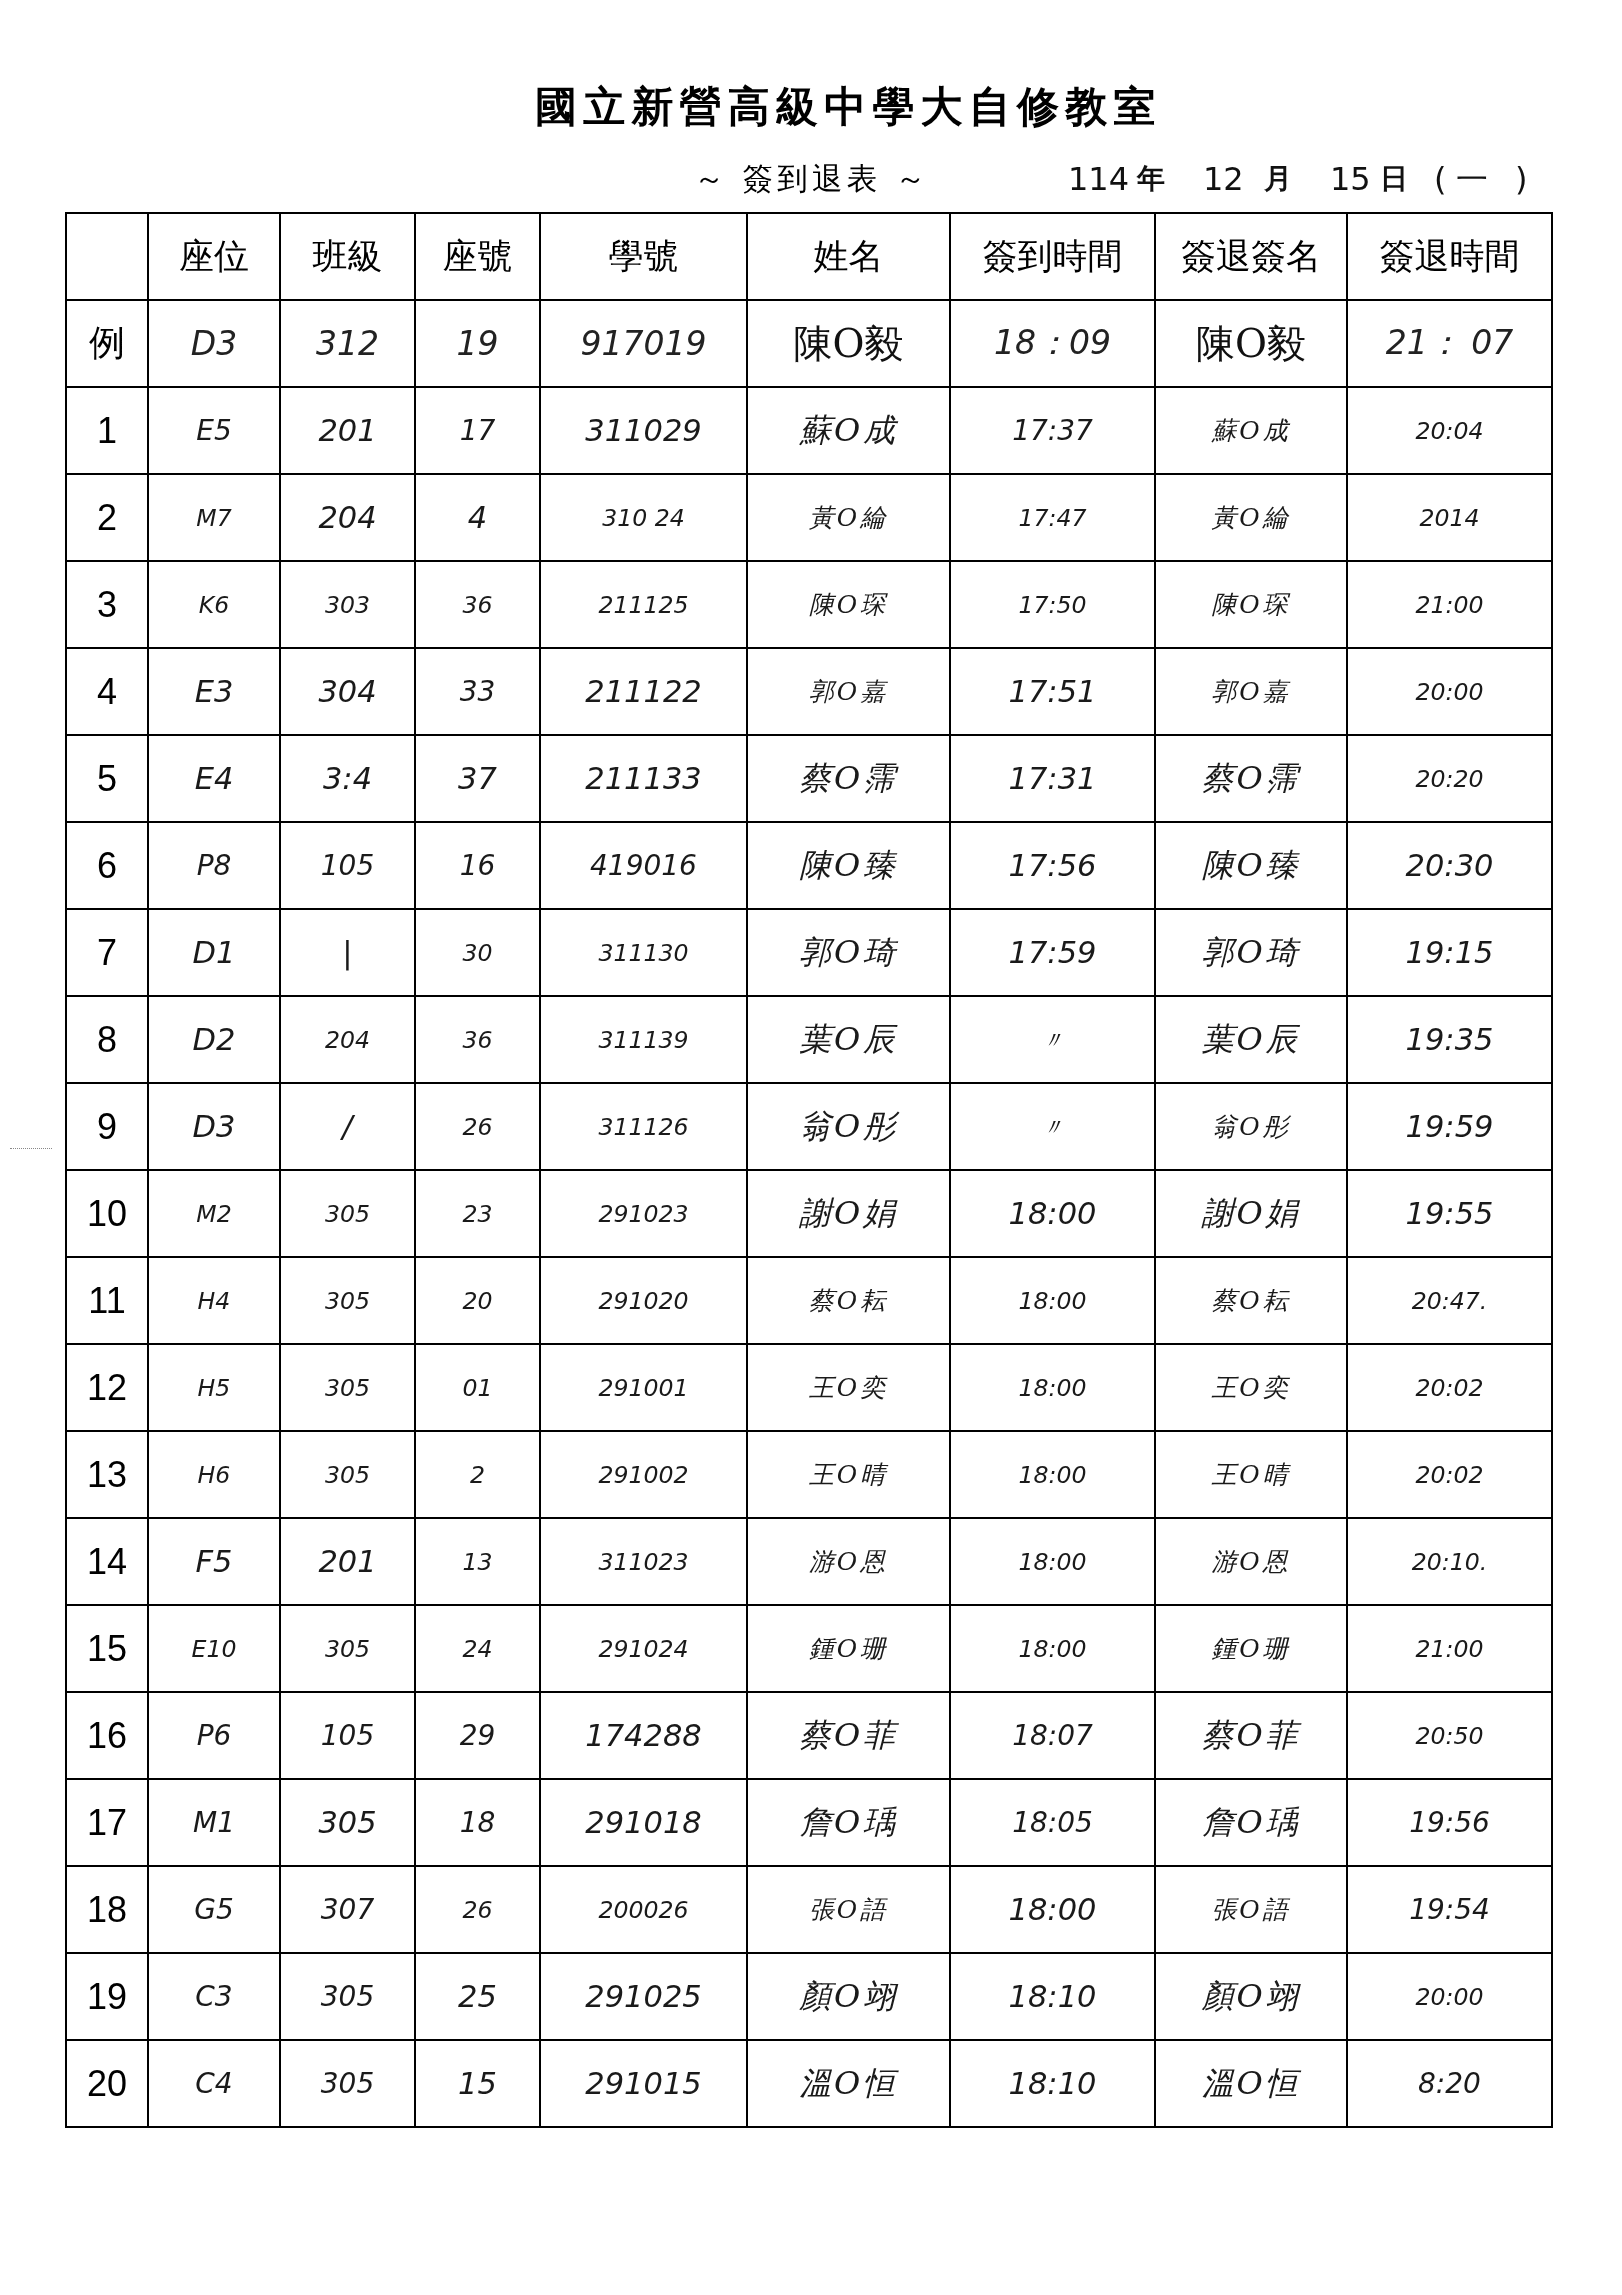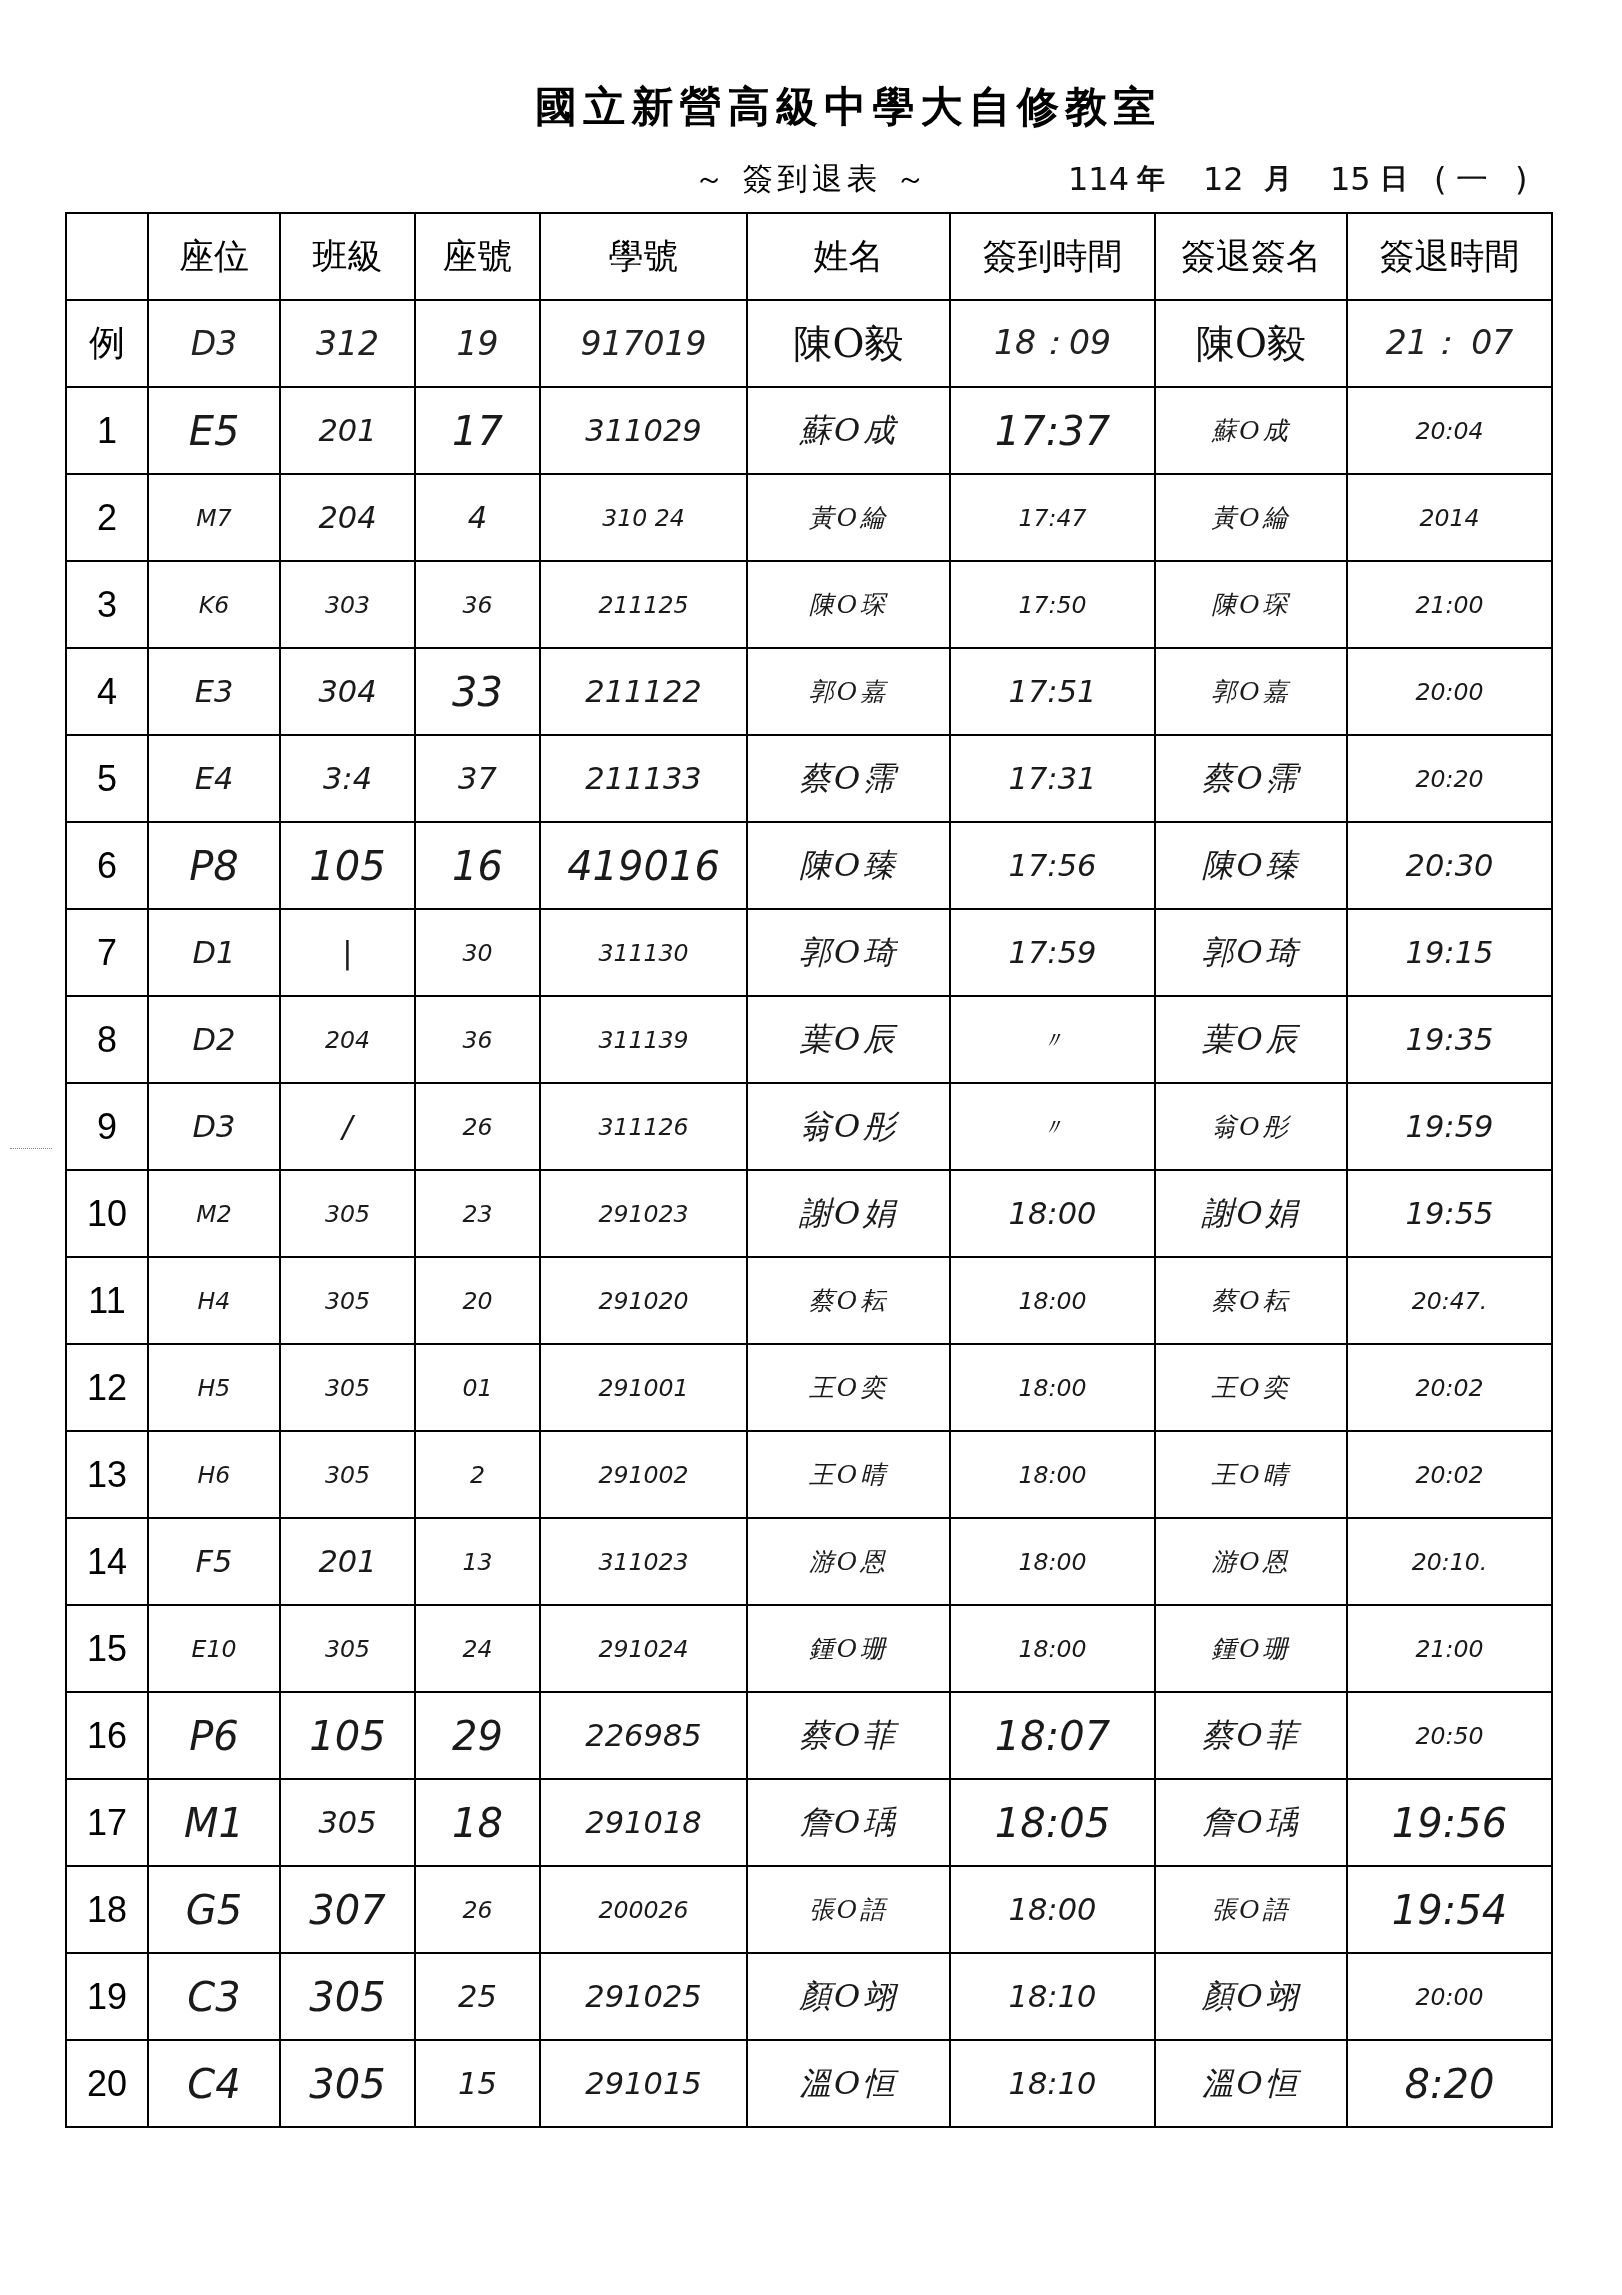--- a/index.html
+++ b/index.html
@@ -16,21 +16,21 @@
 
   table.sheet { position: absolute; left: 65px; top: 212px; border-collapse: collapse; table-layout: fixed; }
   table.sheet td, table.sheet th { border: 2.1px solid #000; padding: 0; text-align: center; vertical-align: middle;
                                    height: 85px; overflow: hidden; white-space: nowrap; }
   table.sheet th { font-family: "DejaVu Sans", sans-serif; font-weight: normal; font-size: 35px; color:#000; }
   .idx { font-family: "Liberation Sans", sans-serif; font-size: 36px; color:#000; }
   .ex { font-family: "DejaVu Sans", sans-serif; font-style: italic; font-size: 33px; color:#222; font-weight: 300; }
   .ex-name { font-family: "DejaVu Serif", serif; font-size: 39px; color:#111; }
   .hw { font-family: "DejaVu Sans", sans-serif; font-style: italic; font-size: 30.5px; color:#1a1a1a; }
   .hw.sm { font-size: 23.6px; margin-left: 19px; }
-  .hw.lg { font-size: 40px; }
+  .hw.lg { font-size: 28px; }
   .hw-name { font-family: "DejaVu Serif", serif; font-style: italic; font-size: 32px; color:#1a1a1a; letter-spacing: 2.8px; }
   .hw-name.sm { font-size: 25px; }
   .scan-mark { position: absolute; left: 9.7px; top: 1148px; width: 42px; border-top: 1.4px dotted #888; }
 </style>
 </head>
 <body>
 
 <div class="title">國立新營高級中學大自修教室</div>
 <div class="subtitle">～ 簽到退表 ～</div>
 
@@ -249,21 +249,21 @@
         <td class="hw-name sm">鍾O珊</td>
         <td class="hw sm">18:00</td>
         <td class="hw-name sm">鍾O珊</td>
         <td class="hw sm">21:00</td>
       </tr>
     <tr>
         <td class="idx">16</td>
         <td class="hw lg">P6</td>
         <td class="hw lg">105</td>
         <td class="hw lg">29</td>
-        <td class="hw">226985</td>
+        <td class="hw">174288</td>
         <td class="hw-name">蔡O菲</td>
         <td class="hw lg">18:07</td>
         <td class="hw-name">蔡O菲</td>
         <td class="hw sm">20:50</td>
       </tr>
     <tr>
         <td class="idx">17</td>
         <td class="hw lg">M1</td>
         <td class="hw">305</td>
         <td class="hw lg">18</td>

